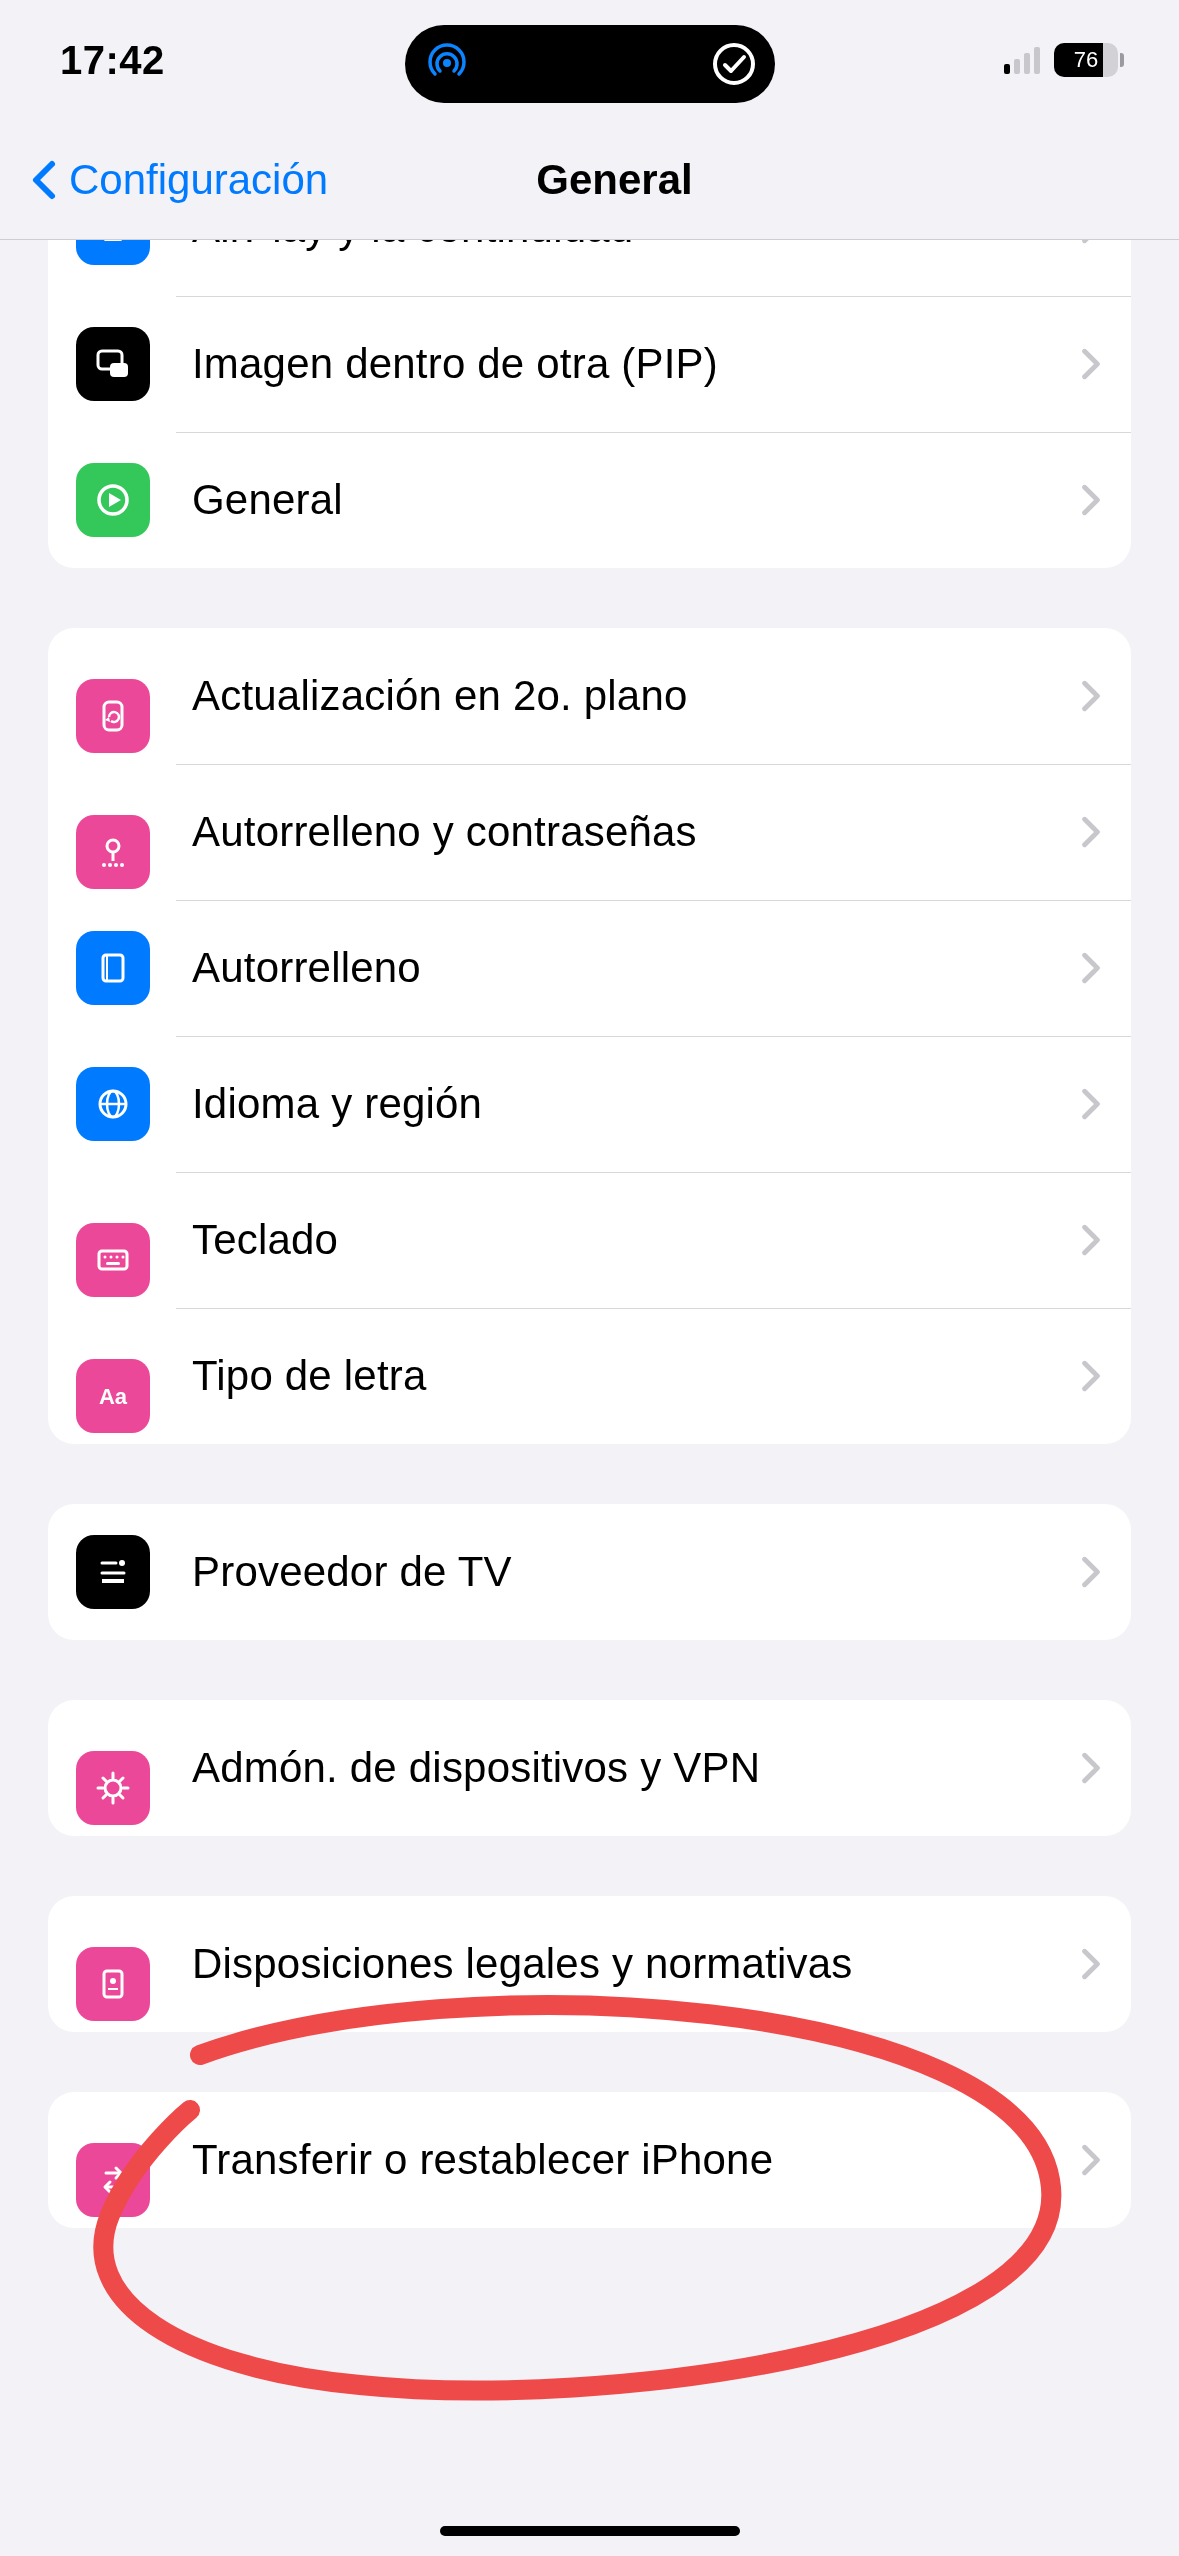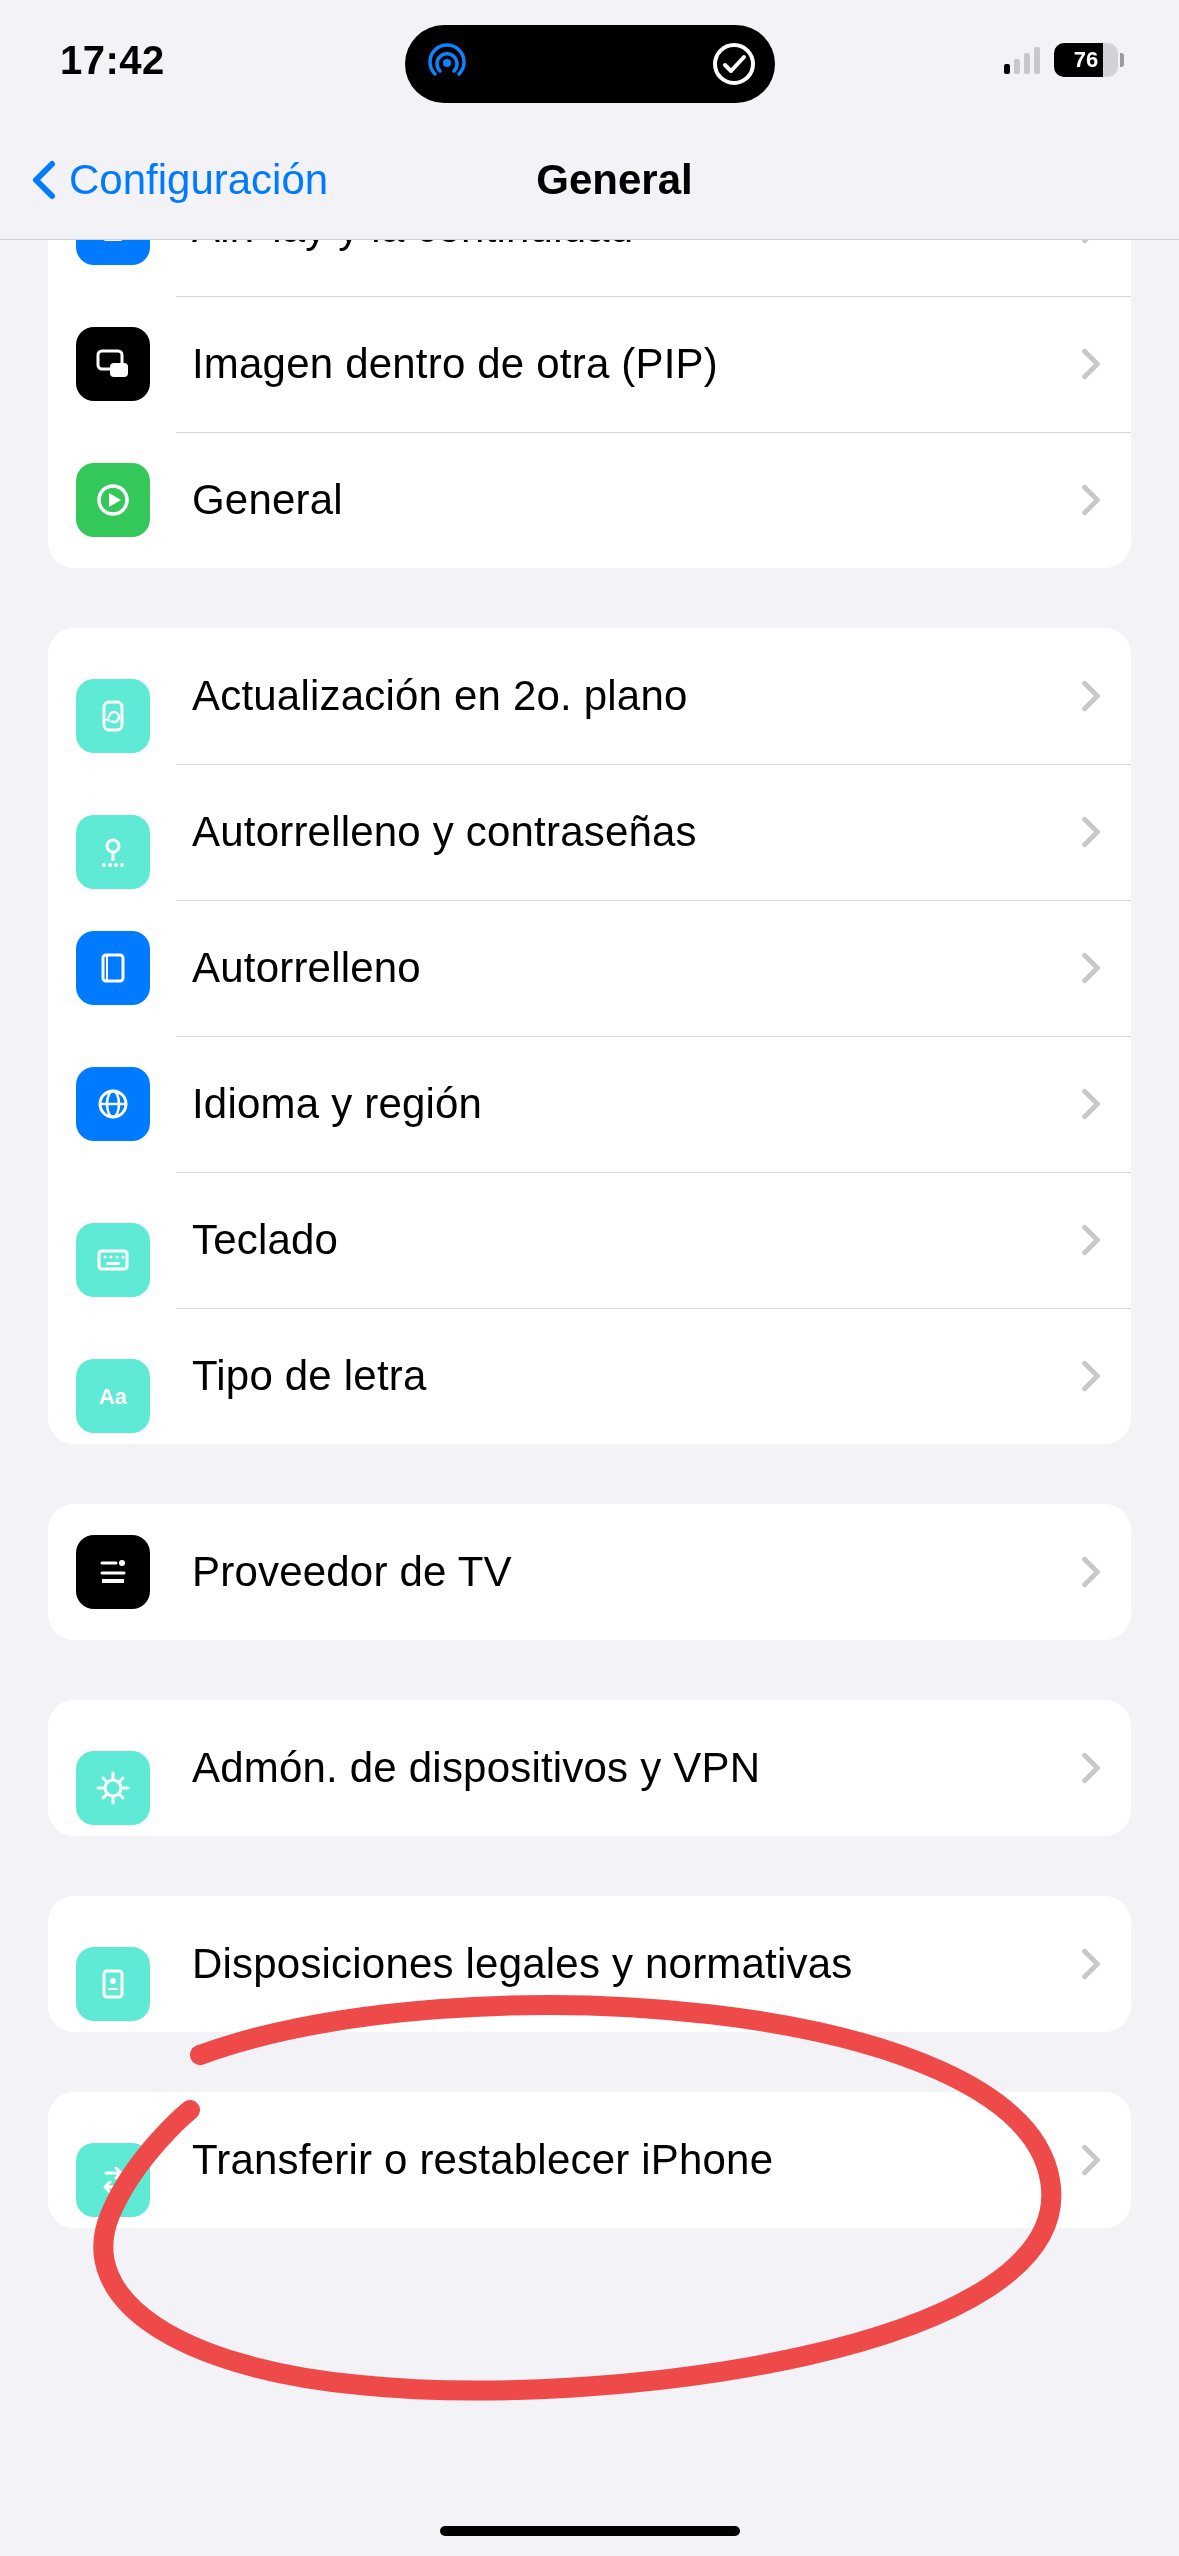--- a/index.html
+++ b/index.html
@@ -54,21 +54,21 @@
   .bars span:nth-child(4){height:27px;}
   .battery {
     display:flex; align-items:center;
     position:relative;
     width:70px; height:34px;
   }
   .battery-body{
     width:64px; height:34px; border-radius:10px;
     background: linear-gradient(to right, #000 76%, #d1d1d6 76%);
     display:flex; align-items:center; justify-content:center;
-    color:#fff; font-size:22px; font-weight:700;
+    color:#fff; font-size:22px; font-weight:400;
   }
   .battery-tip{ width:4px; height:14px; background:#9a9aa0; border-radius:0 3px 3px 0; margin-left:2px;}
 
   
   .nav-bar {
     height: 120px;
     display: flex;
     align-items: center;
     padding: 0 30px;
     position: relative;
@@ -143,21 +143,21 @@
   }
   .chevron {
     flex: 0 0 auto;
     margin-left: 12px;
   }
 
   
   .bg-blue   { background:#007aff; }
   .bg-black  { background:#000; }
   .bg-green  { background:#34c759; }
-  .bg-gray   { background:#5eead4;margin-top:40px; }
+  .bg-gray   { background:#ec4899;margin-top:40px; }
 
   
   .annotation {
     position:absolute;
     pointer-events:none;
   }
   .annotation svg { display:block; }
 
   
   .home-indicator{

